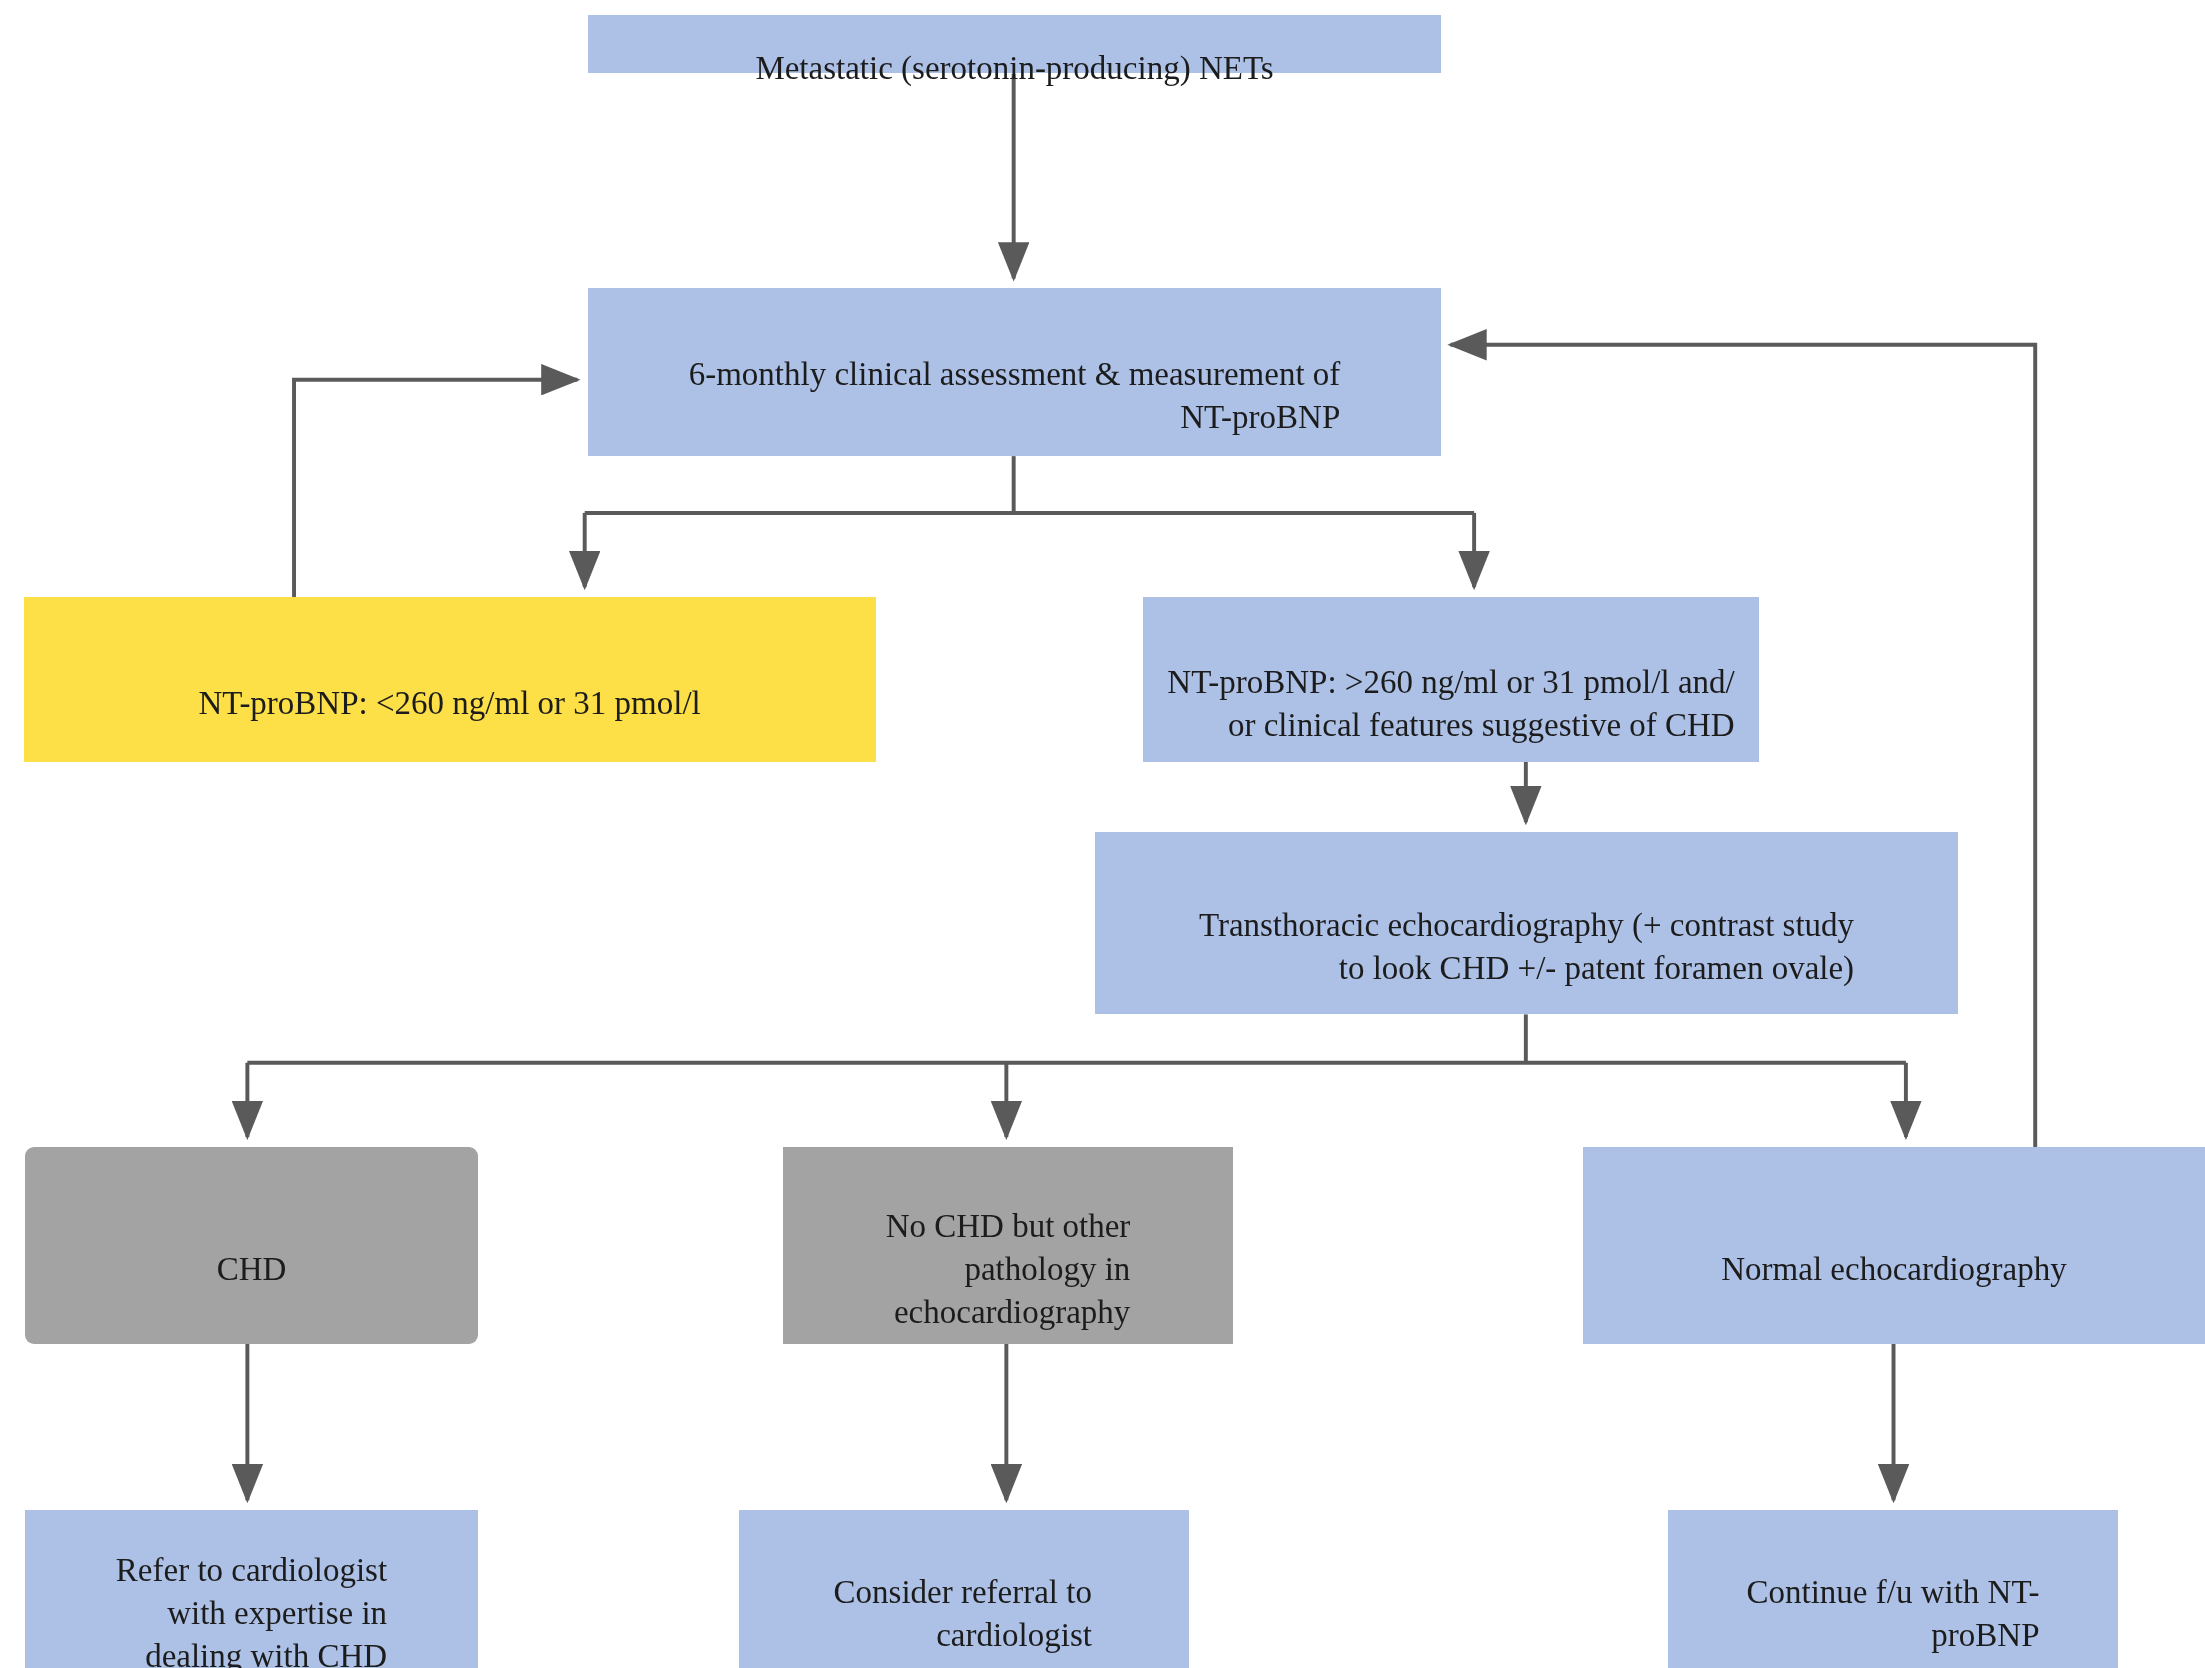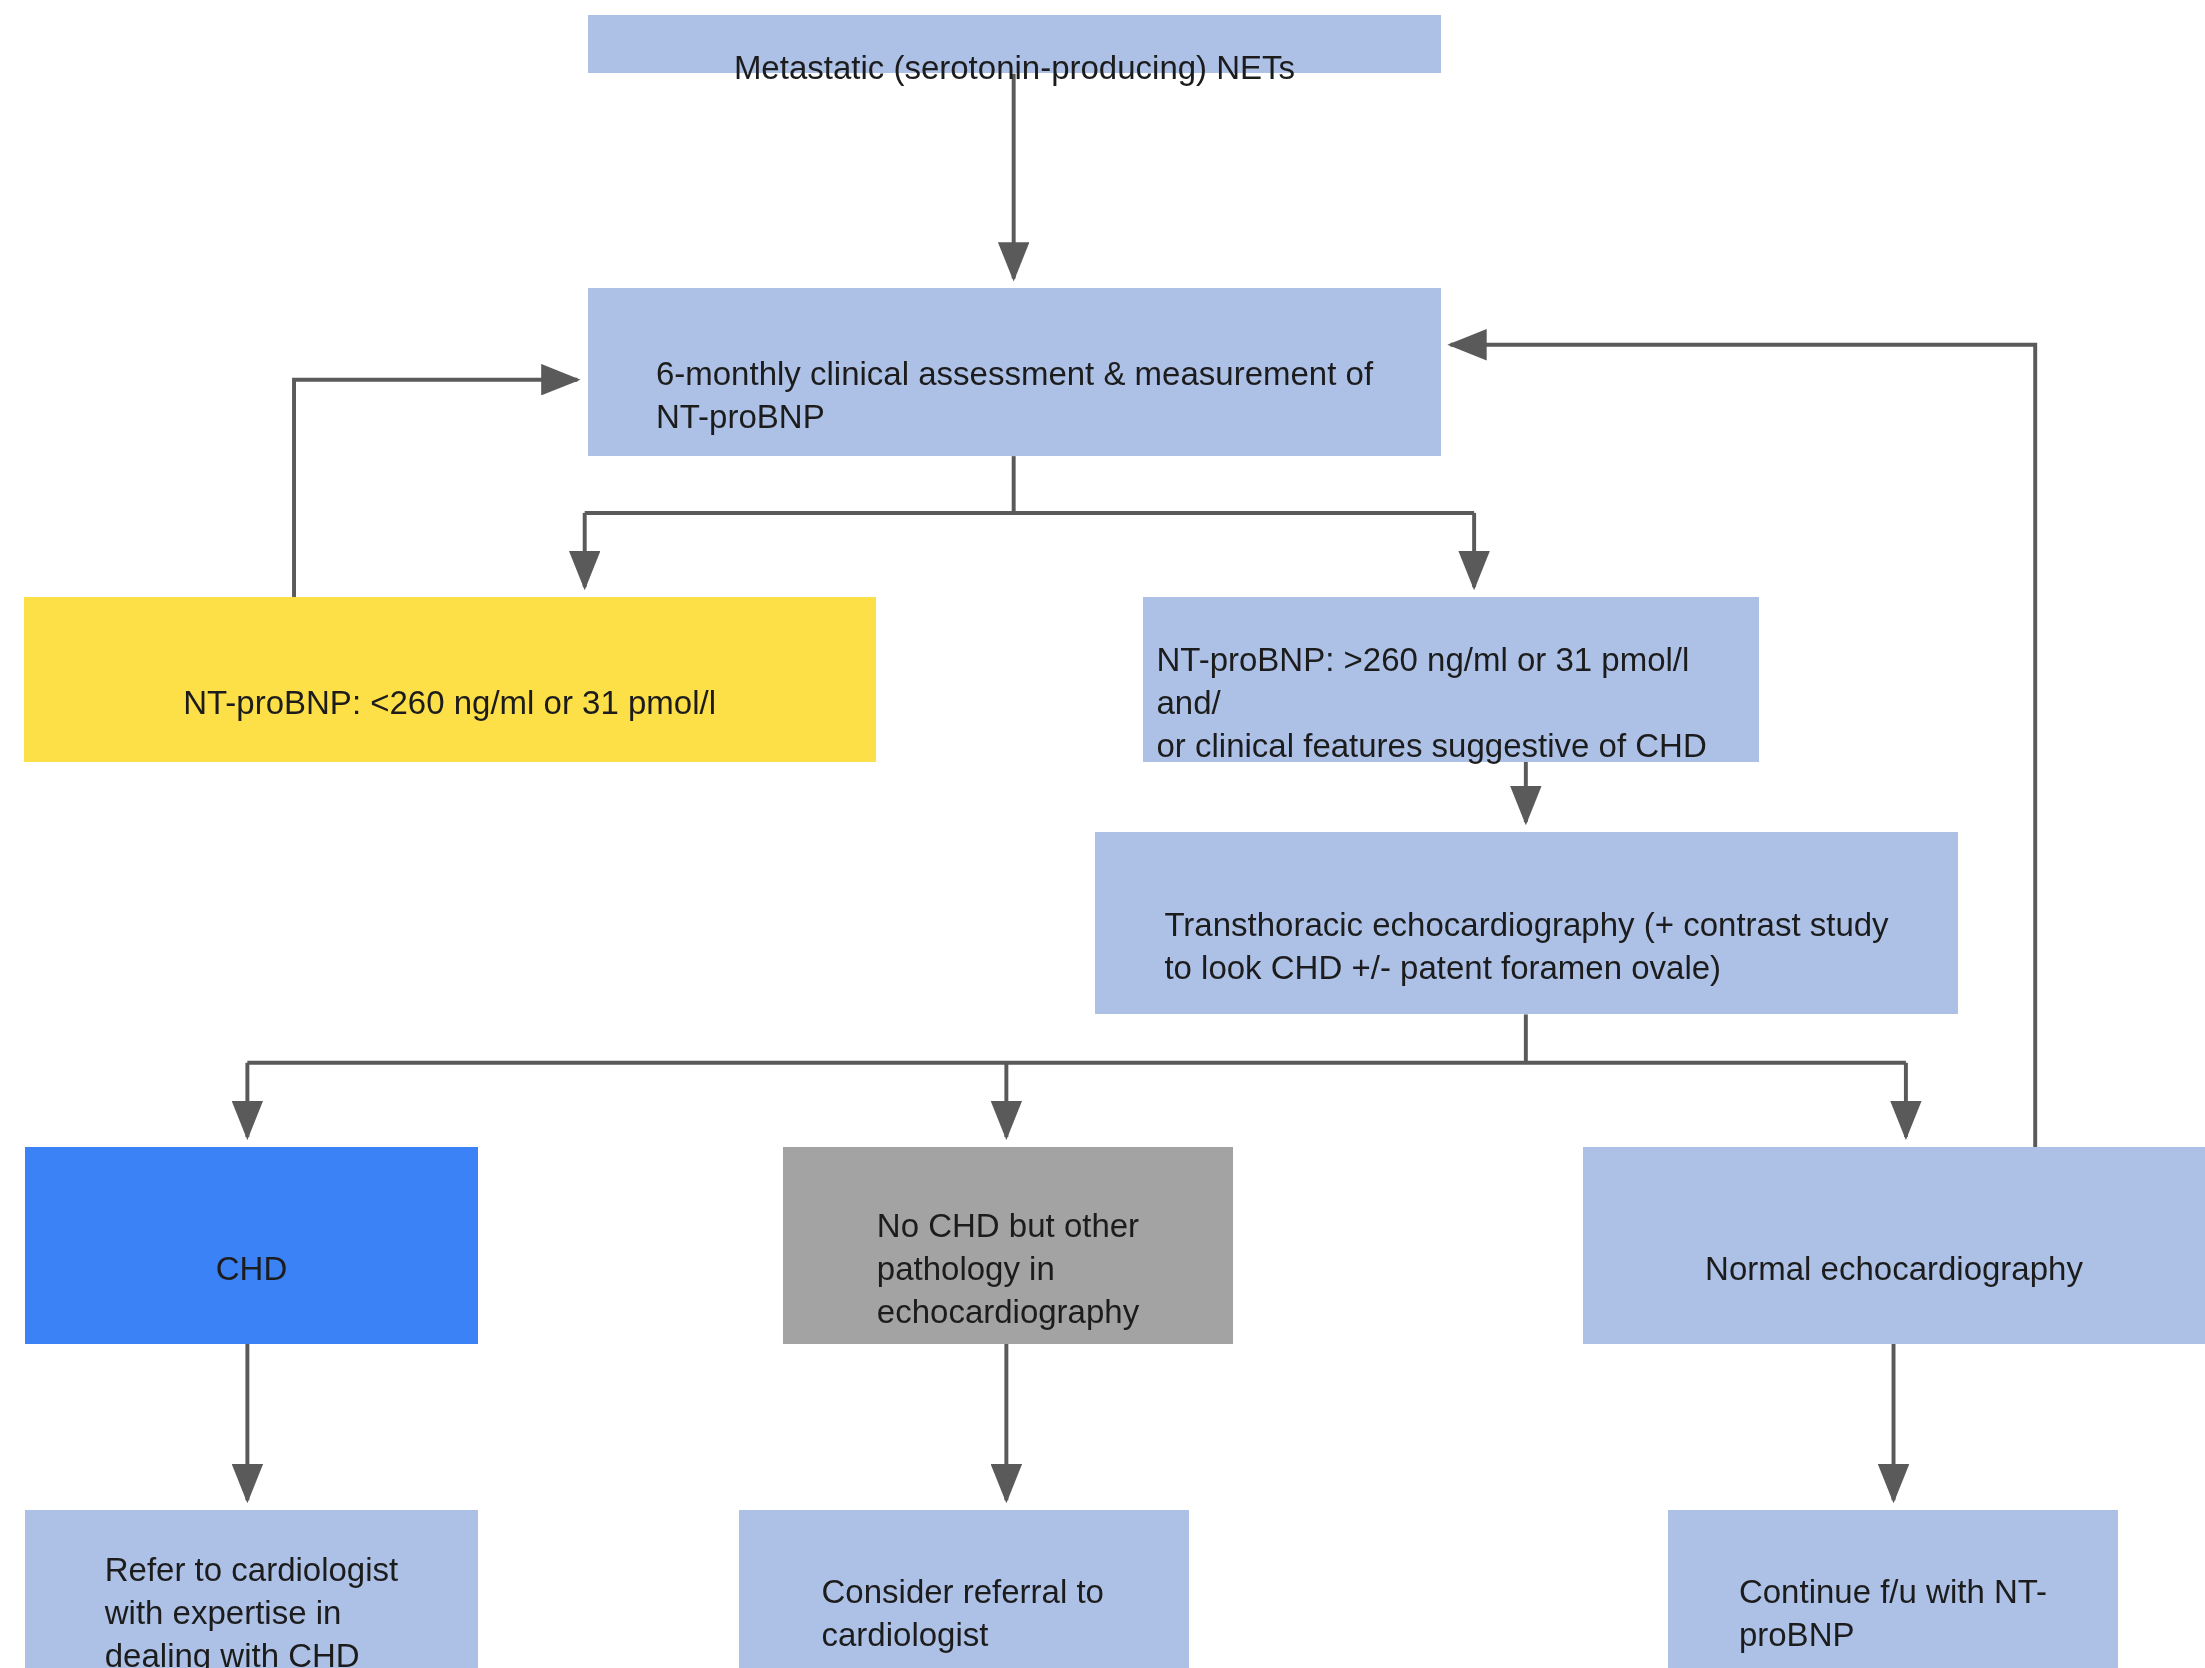--- a/index.html
+++ b/index.html
@@ -28,25 +28,25 @@
   .node-box {
     position: absolute;
     background: #adc1e7;
     display: flex;
     align-items: center;
     justify-content: center;
     box-sizing: border-box;
     padding: 5.6px 13.5px;
   }
   .node-label {
-    text-align: left;
+    text-align: right;
     color: #1c1c1c;
     font-size: 33px;
     line-height: 1.30;
-    font-family: Liberation Sans, sans-serif;
+    font-family: Liberation Serif, serif;
     white-space: pre-line;
     letter-spacing: 0px;
     margin-top: 48px;
   }
 </style>
 </head>
 <body>
 
 <div id="flowchart-root" style="background: rgb(255, 255, 255);">
 
@@ -117,21 +117,21 @@
   <div class="node-box" id="node-nt-probnp-high" style="left: 1143px; top: 597px; width: 616px; height: 165px; background: rgb(173, 193, 231);">
     <span class="node-label" style="color: rgb(28, 28, 28);">NT-proBNP: &gt;260 ng/ml or 31 pmol/l and/
 or clinical features suggestive of CHD</span>
   </div>
 
   <div class="node-box" id="node-transthoracic-echo" style="left: 1095px; top: 832px; width: 863px; height: 182px; background: rgb(173, 193, 231);">
     <span class="node-label" style="color: rgb(28, 28, 28);">Transthoracic echocardiography (+ contrast study
 to look CHD +/- patent foramen ovale)</span>
   </div>
 
-  <div class="node-box" id="node-chd" style="left: 25px; top: 1147px; width: 453px; height: 197px; background: #3b82f6;">
+  <div class="node-box" id="node-chd" style="left: 25px; top: 1147px; width: 453px; height: 197px; background: #a3a3a3; border-radius: 9px;">
     <span class="node-label" style="color: rgb(28, 28, 28);">CHD</span>
   </div>
 
   <div class="node-box" id="node-no-chd-other-pathology" style="left: 783px; top: 1147px; width: 450px; height: 197px; background: #a3a3a3;">
     <span class="node-label" style="color: rgb(28, 28, 28);">No CHD but other
 pathology in
 echocardiography</span>
   </div>
 
   <div class="node-box" id="node-refer-cardiologist-chd" style="left: 25px; top: 1510px; width: 453px; height: 159px; background: rgb(173, 193, 231);">

